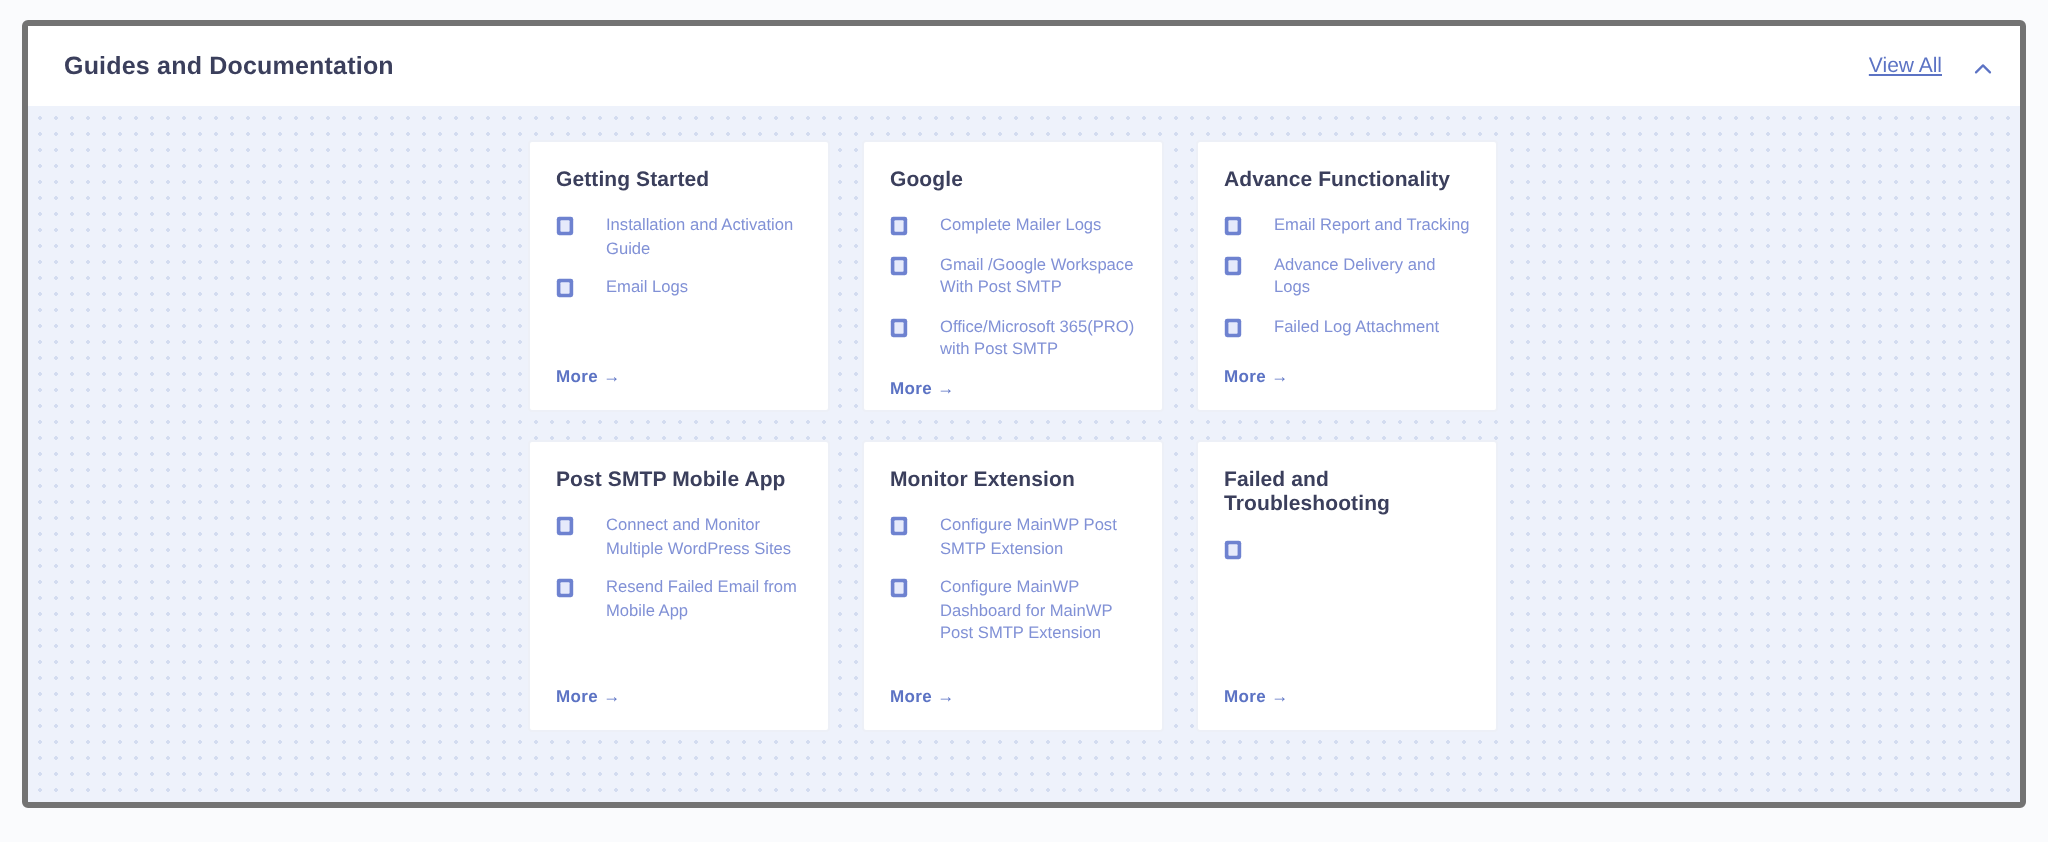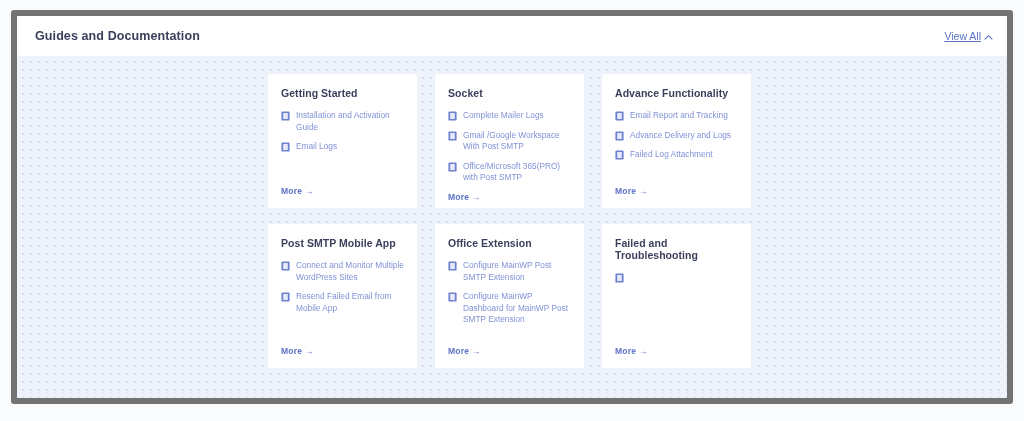--- a/index.html
+++ b/index.html
@@ -14,21 +14,21 @@
     overflow: hidden;
   }
 
   .panel {
     position: absolute;
     left: 11px;
     top: 10px;
     width: 1002px;
     height: 394px;
     background: #ffffff;
-    border: 6px solid #737373;
+    border: 3px solid #737373;
     border-radius: 3px;
     box-sizing: border-box;
     overflow: hidden;
   }
 
   .panel-header {
     height: 40px;
     background: #ffffff;
     display: flex;
     align-items: center;
@@ -40,21 +40,21 @@
   .panel-title {
     font-size: 12.5px;
     font-weight: bold;
     color: #3b3f5c;
     letter-spacing: 0.1px;
   }
 
   .header-right {
     display: flex;
     align-items: flex-start;
-    gap: 1px;
+    gap: 14px;
   }
 
   .view-all {
     font-size: 10.5px;
     color: #5c73c4;
     text-decoration: underline;
     cursor: pointer;
   }
 
   .chevron-up {
@@ -109,21 +109,21 @@
 
   .card-links {
     list-style: none;
     margin: 0;
     padding: 0;
   }
 
   .card-link-item {
     display: flex;
     align-items: flex-start;
-    gap: 6px;
+    gap: 16px;
     margin-bottom: 8px;
     cursor: pointer;
   }
 
   .doc-icon {
     flex: 0 0 auto;
     width: 9px;
     height: 10px;
     margin-top: 1px;
   }
@@ -188,21 +188,21 @@
                   <rect x="2.2" y="2.1" width="4.6" height="5.8" rx="0.5" fill="#e6eafb"></rect>
                 </svg>
               </span>
               <span class="card-link-text">Email Logs</span>
             </li>
           </ul>
           <div class="more-link">More →</div>
         </div>
 
         <div class="card">
-          <div class="card-title">Socket</div>
+          <div class="card-title">Google</div>
           <ul class="card-links">
             <li class="card-link-item">
               <span class="doc-icon">
                 <svg viewBox="0 0 9 10" width="9" height="10" aria-hidden="true">
                   <rect x="0.4" y="0.4" width="8.2" height="9.2" rx="1.2" fill="#6e82d0"></rect>
                   <rect x="2.2" y="2.1" width="4.6" height="5.8" rx="0.5" fill="#e6eafb"></rect>
                 </svg>
               </span>
               <span class="card-link-text">Complete Mailer Logs</span>
             </li>
@@ -285,21 +285,21 @@
                   <rect x="2.2" y="2.1" width="4.6" height="5.8" rx="0.5" fill="#e6eafb"></rect>
                 </svg>
               </span>
               <span class="card-link-text">Resend Failed Email from Mobile App</span>
             </li>
           </ul>
           <div class="more-link">More →</div>
         </div>
 
         <div class="card">
-          <div class="card-title">Office Extension</div>
+          <div class="card-title">Monitor Extension</div>
           <ul class="card-links">
             <li class="card-link-item">
               <span class="doc-icon">
                 <svg viewBox="0 0 9 10" width="9" height="10" aria-hidden="true">
                   <rect x="0.4" y="0.4" width="8.2" height="9.2" rx="1.2" fill="#6e82d0"></rect>
                   <rect x="2.2" y="2.1" width="4.6" height="5.8" rx="0.5" fill="#e6eafb"></rect>
                 </svg>
               </span>
               <span class="card-link-text">Configure MainWP Post SMTP Extension</span>
             </li>

